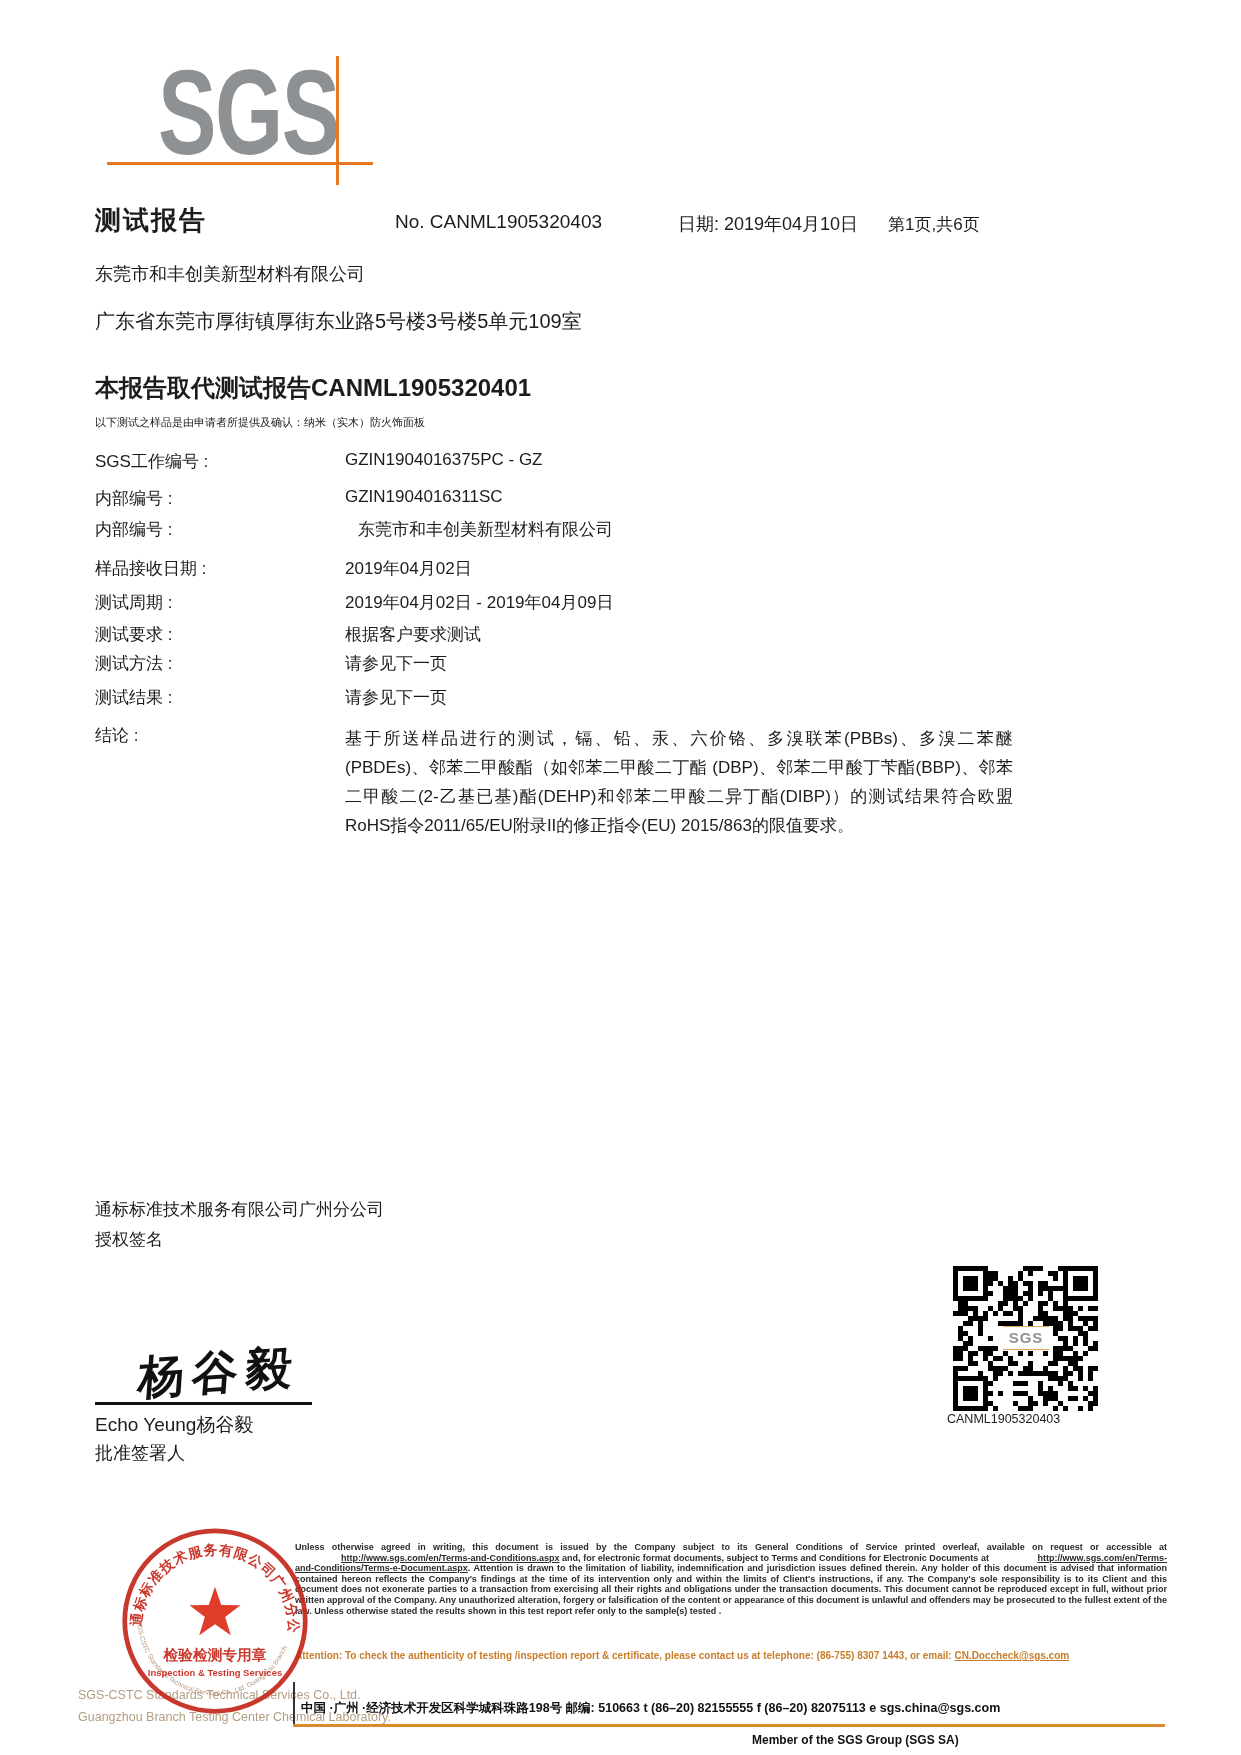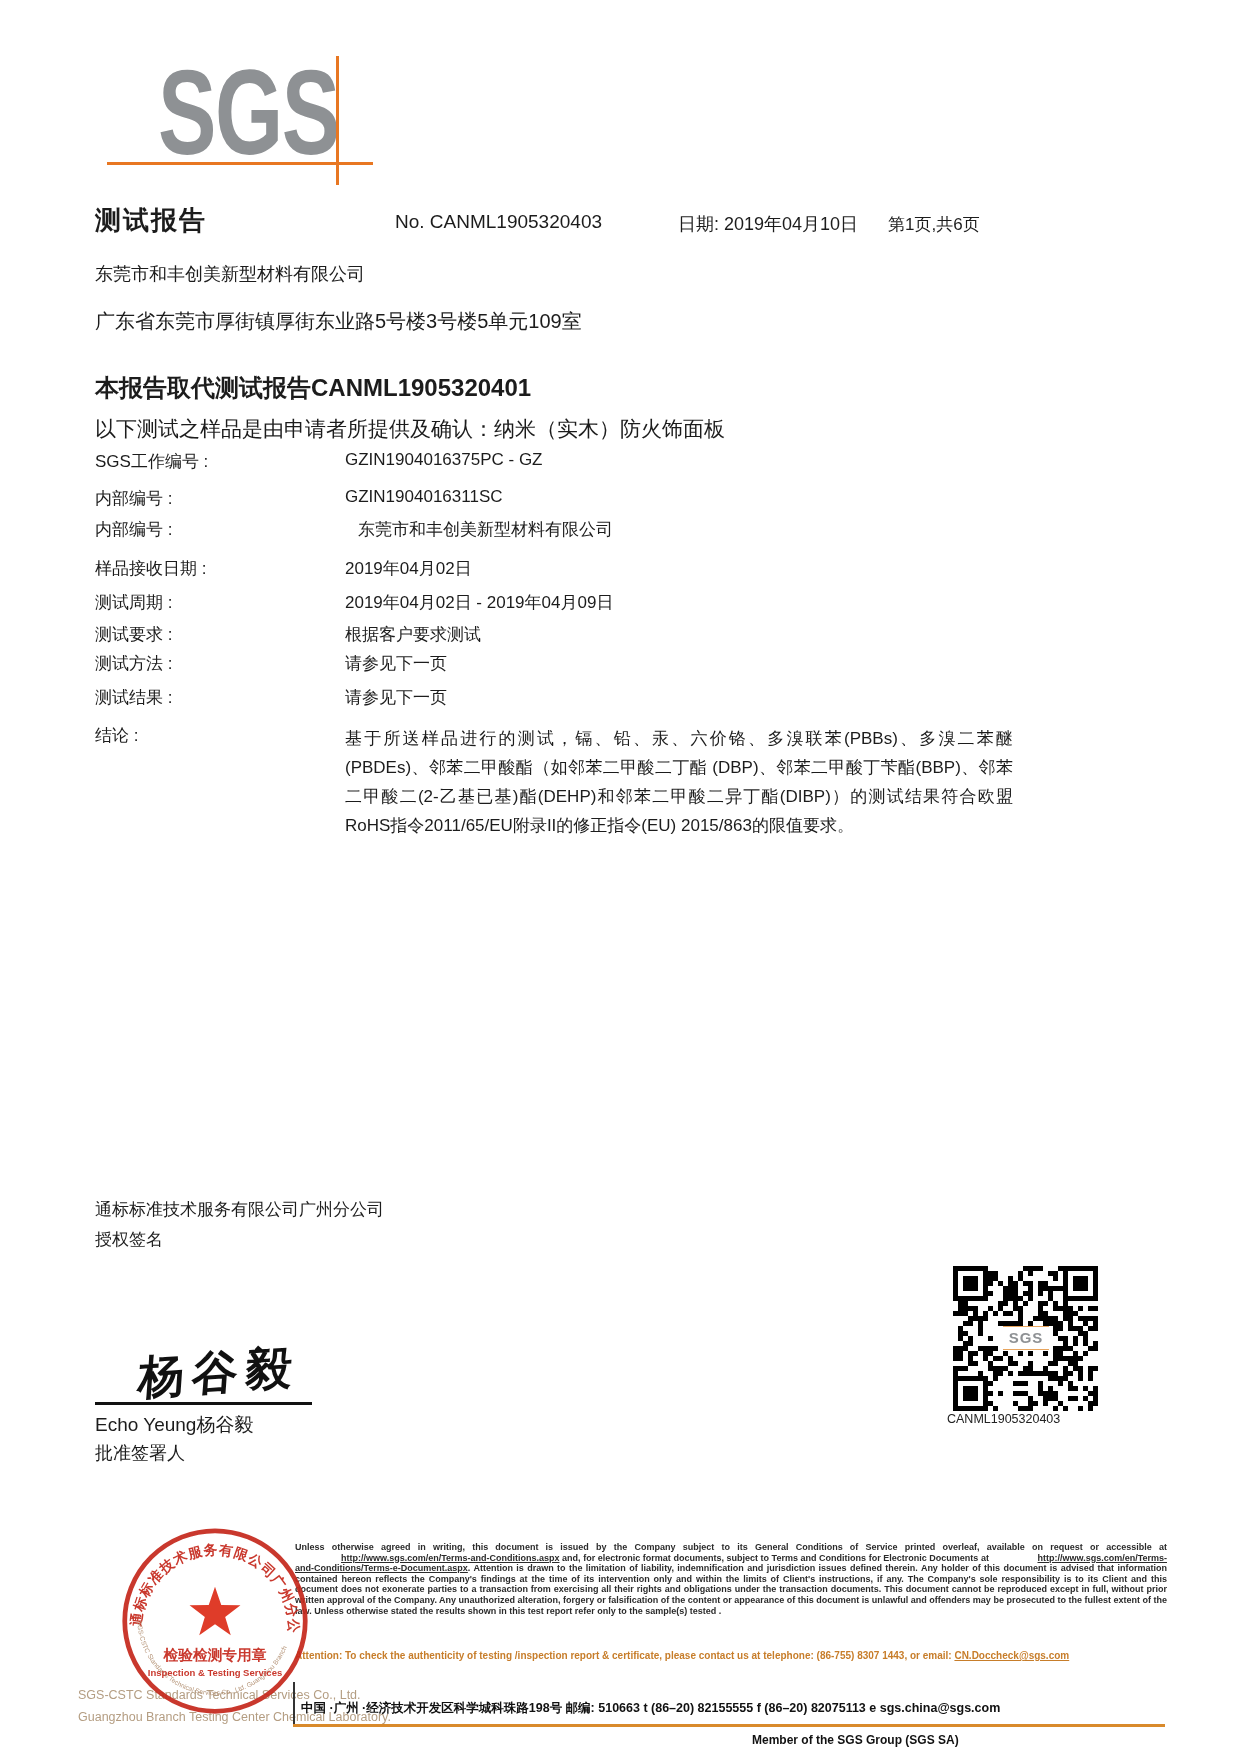--- a/index.html
+++ b/index.html
@@ -15,21 +15,21 @@
 
   
   .doc-title { position:absolute; left:95px; top:203px; font-size:26px; font-weight:700; letter-spacing:2px; }
   .report-no { position:absolute; left:395px; top:211px; font-size:19px; }
   .date-label { position:absolute; left:678px; top:212px; font-size:18px; }
   .page-label { position:absolute; left:888px; top:213px; font-size:17px; }
 
   .applicant-name { position:absolute; left:95px; top:262px; font-size:18px; }
   .applicant-address { position:absolute; left:95px; top:308px; font-size:20px; }
   .replacement-note { position:absolute; left:95px; top:372px; font-size:24px; font-weight:700; }
-  .sample-note { position:absolute; left:95px; top:415px; font-size:21px; }
+  .sample-note { position:absolute; left:95px; top:415px; font-size:11px; }
 
   .row { position:absolute; left:0; width:1241px; font-size:17px; }
   .row .lbl { position:absolute; left:95px; white-space:nowrap; }
   .row .val { position:absolute; left:345px; white-space:nowrap; }
   .row .val-par { position:absolute; left:345px; width:668px; line-height:29px; white-space:normal; text-align:justify; }
 
   .sig-company { position:absolute; left:95px; top:1198px; font-size:17px; }
   .sig-auth { position:absolute; left:95px; top:1228px; font-size:17px; }
 
   .handwriting { position:absolute; left:138px; top:1342px; font-size:46px; font-weight:700;

